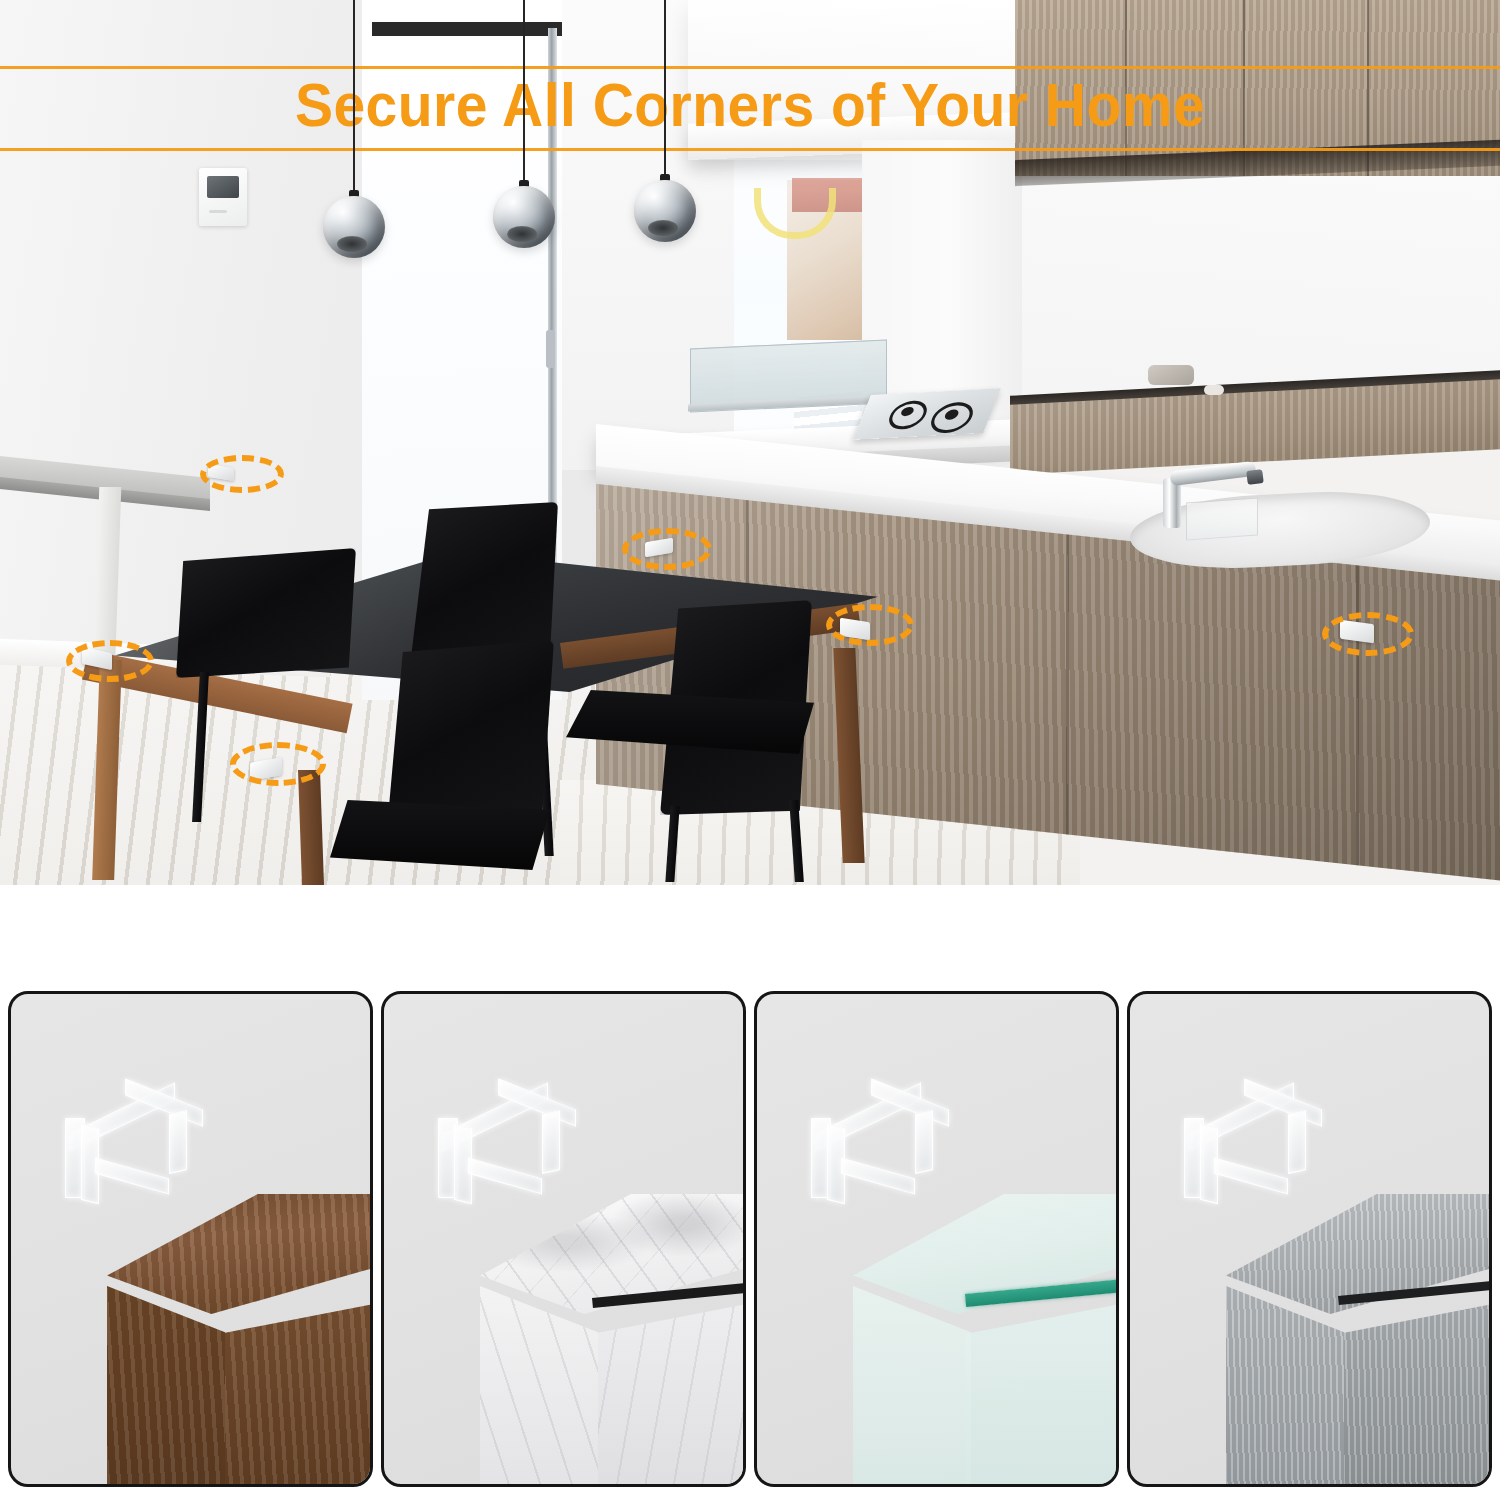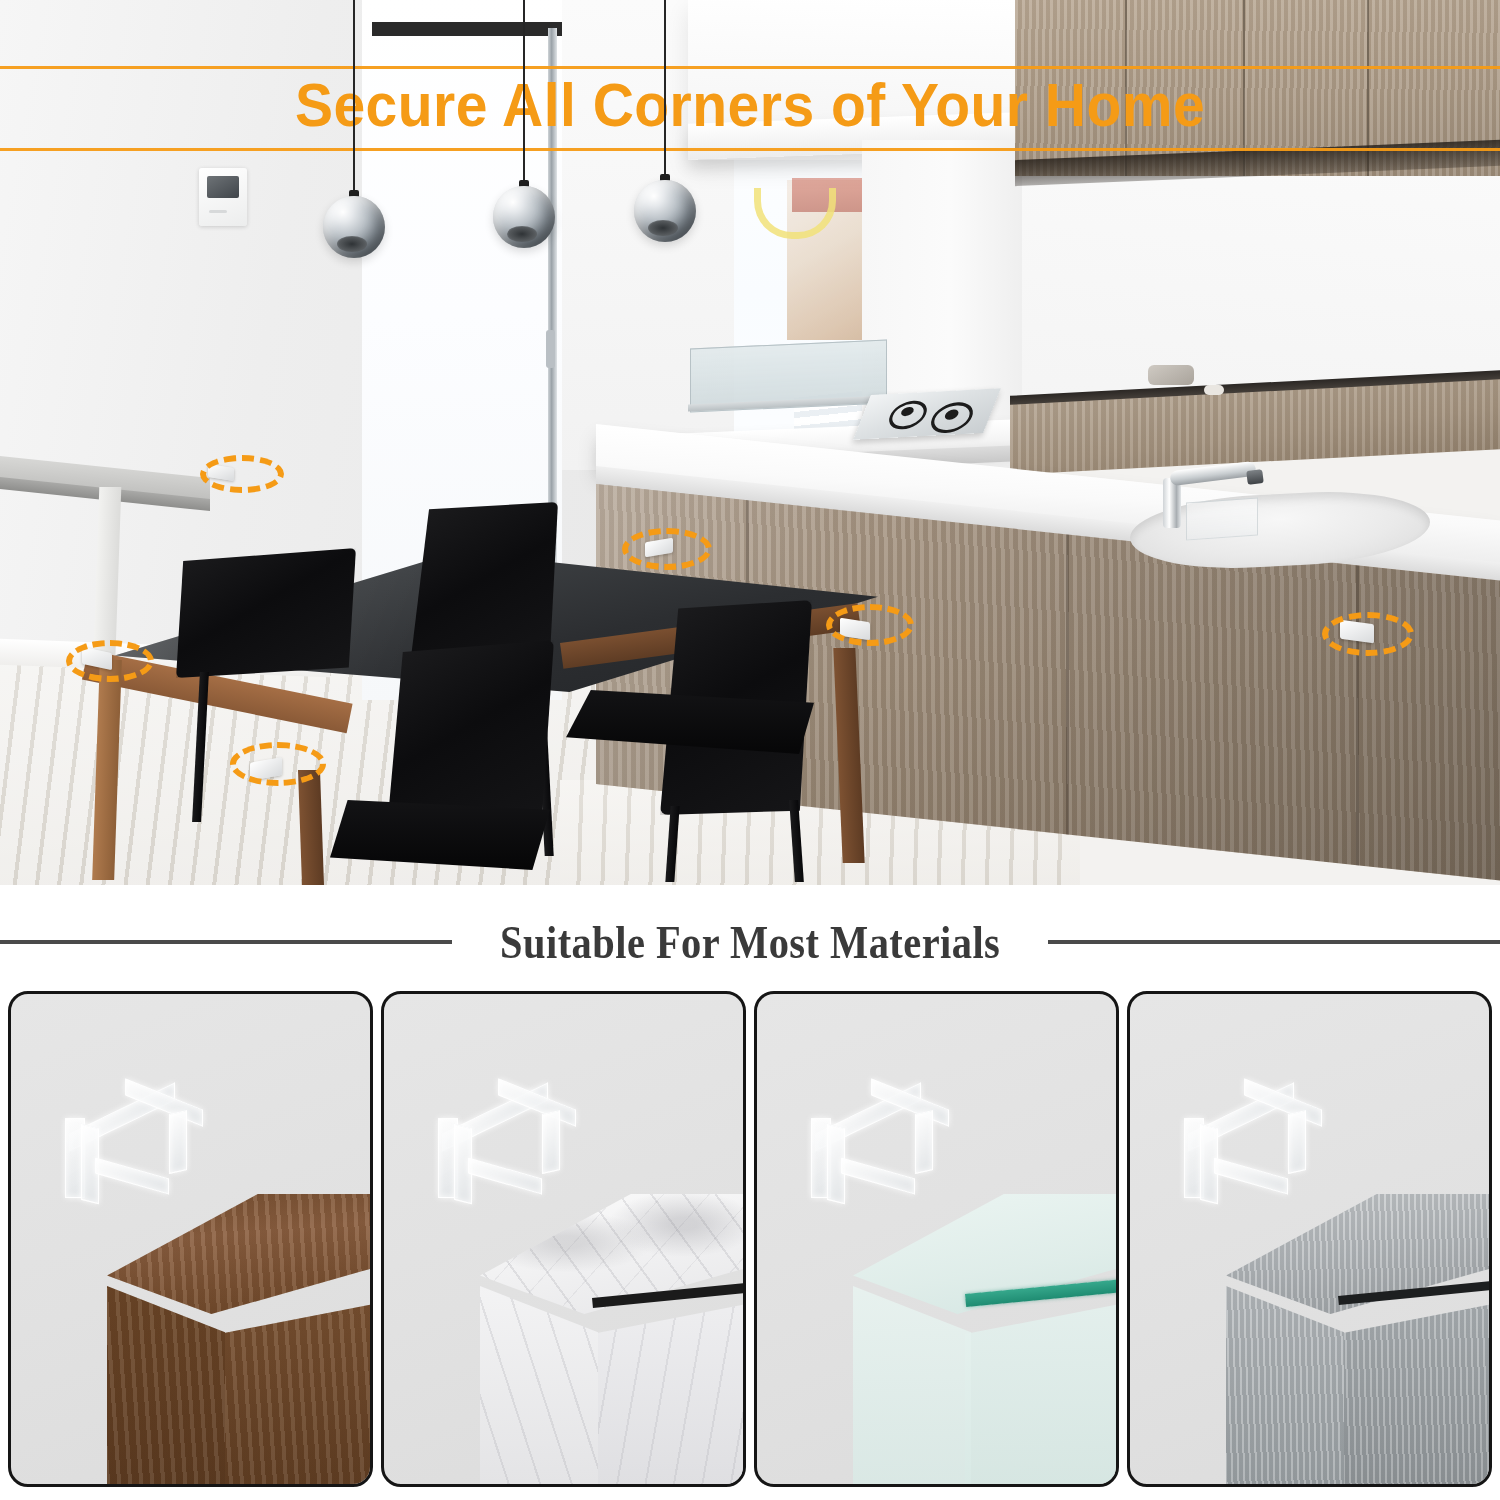--- a/index.html
+++ b/index.html
@@ -396,25 +396,20 @@
     <div class="marker" style="left:826px;top:604px;width:88px;height:42px;"></div>
     <div class="marker" style="left:1322px;top:612px;width:92px;height:44px;"></div>
 
     <div class="title-rule top"></div>
     <div class="title-rule bottom"></div>
     <div class="hero-title">Secure All Corners of Your Home</div>
   </div>
 
   <div class="section">
 
-    <div class="sec-head">
-      <div class="sec-rule left"></div>
-      <div class="sec-title">Suitable For Most Materials</div>
-      <div class="sec-rule right"></div>
-    </div>
 
     <div class="panels">
 
       <div class="panel">
         <div class="obj">
           <div class="obj-top   w-top"></div>
           <div class="obj-side  w-side"></div>
           <div class="obj-front w-front"></div>
         </div>
         <div class="protector">

